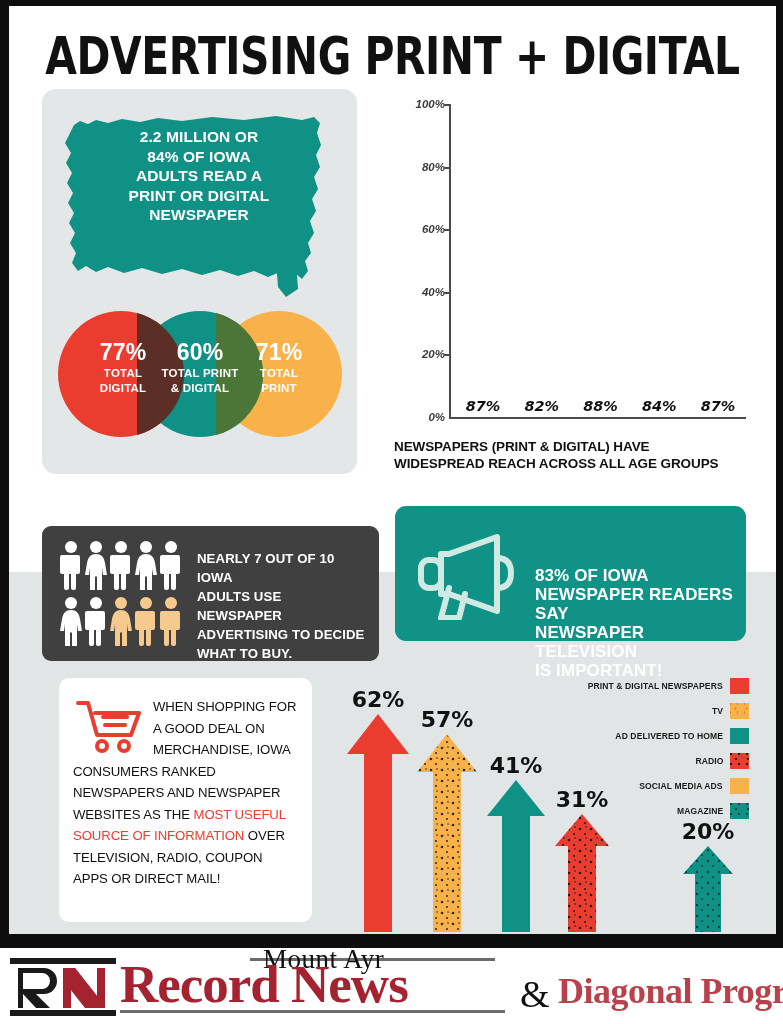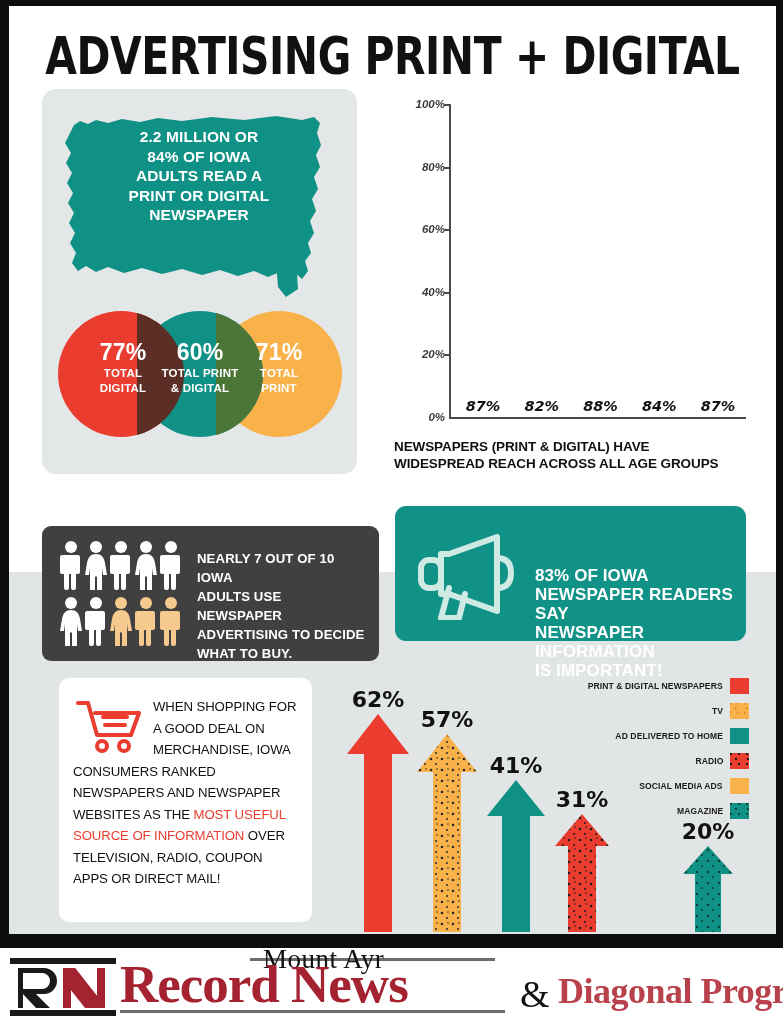--- a/index.html
+++ b/index.html
@@ -408,21 +408,21 @@
             <path d="M30,26 h8 l48,-17 v74 l-48,-17 h-8 z"></path>
             <rect x="10" y="32" width="20" height="28" rx="8"></rect>
             <path d="M86,30 q14,0 14,15 t-14,15"></path>
             <path d="M38,60 l-8,30 h18 l6,-24"></path>
           </g>
         </svg>
       </div>
       <div class="ptext">
         <span>83% OF IOWA</span><br>
         <span>NEWSPAPER READERS SAY</span><br>
-        <span>NEWSPAPER INFORMATION</span><br>
+        <span>NEWSPAPER TELEVISION</span><br>
         <span>IS IMPORTANT!</span>
       </div>
     </div>
 
     <div class="card-shop">
       <div class="cart">
         <svg viewBox="0 0 72 58" aria-hidden="true">
           <g fill="none" stroke="#ea3d2f" stroke-width="4" stroke-linecap="round" stroke-linejoin="round">
             <path d="M3,5 h10 l9,32 h34 l8,-22 h-44"></path>
             <line x1="28" y1="19" x2="52" y2="19"></line>

